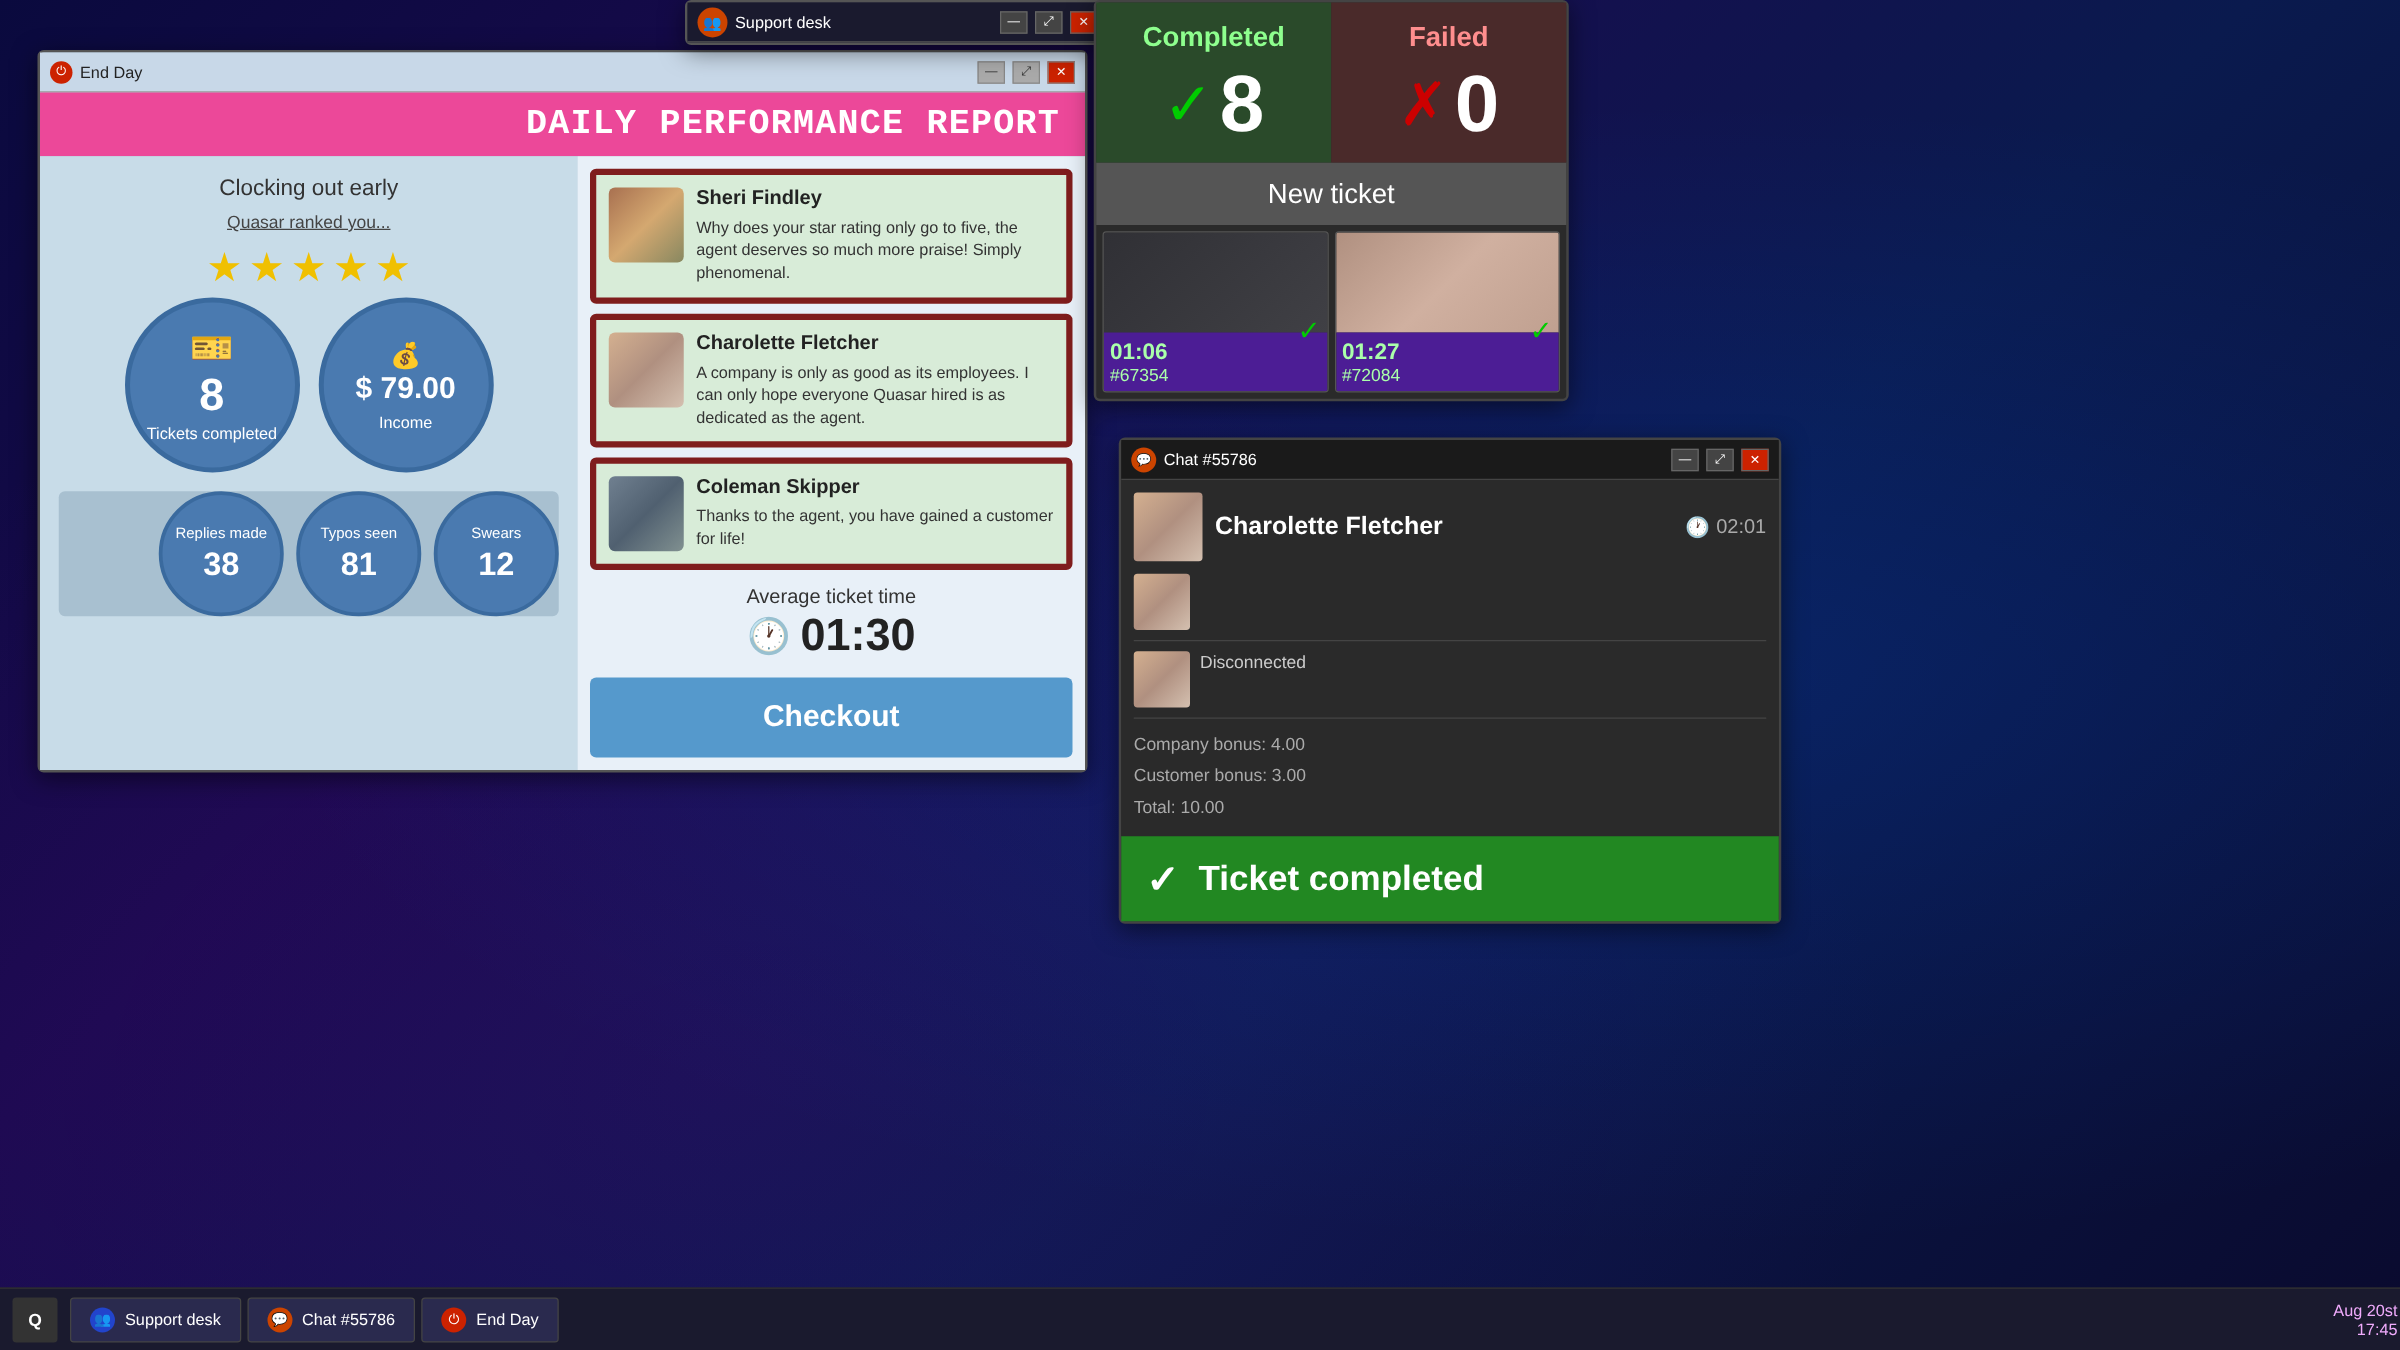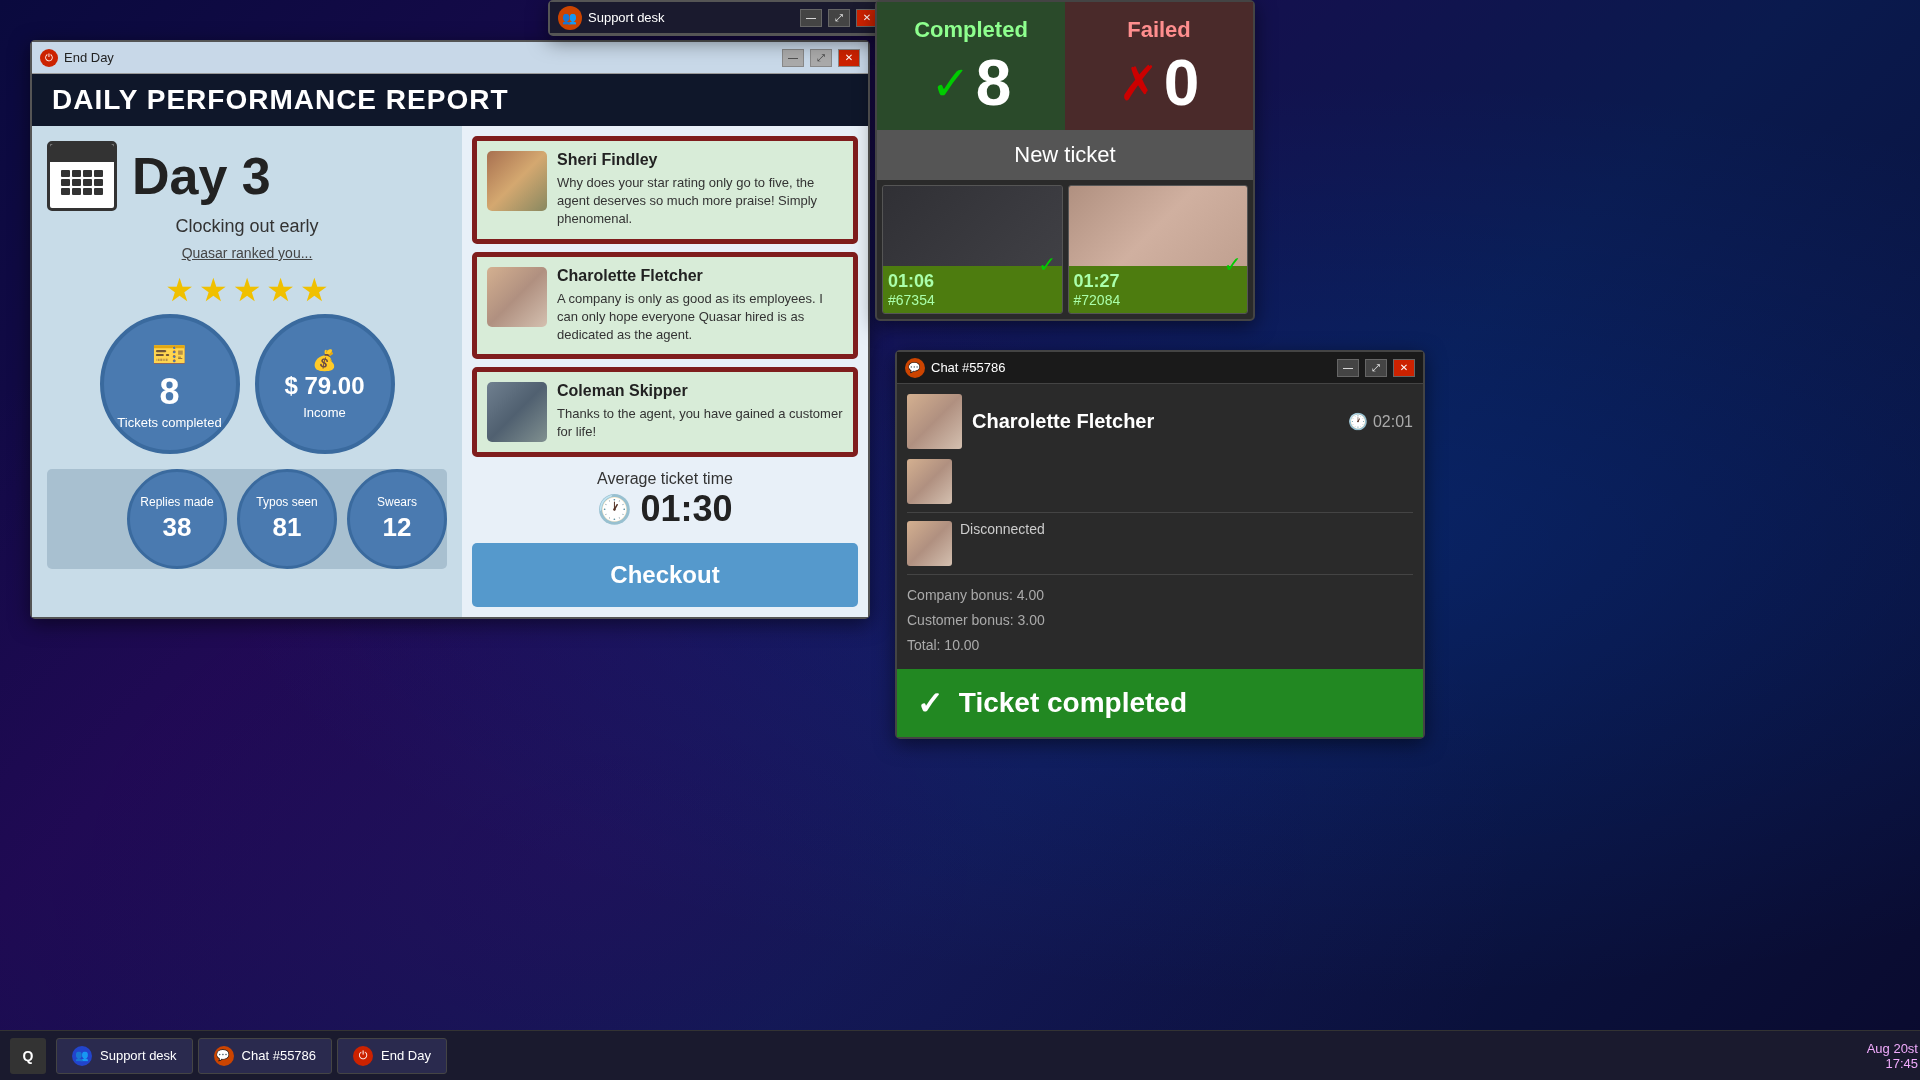--- a/index.html
+++ b/index.html
@@ -146,23 +146,24 @@
       align-items: center;
       justify-content: center;
       color: white;
       font-size: 10px;
     }
     .end-day-window .window-title { color: #222; }
     .end-day-window .window-btn { background: #aaa; border-color: #888; color: #333; }
     .end-day-window .window-btn.close { background: #cc2200; color: white; }
 
     .report-header {
-      background: #0f172a;
+      background: #ec4899;
       padding: 10px 20px;
-      text-align: left;
+      text-align: right;
+      font-family: Liberation Mono, monospace;
     }
     .report-header h1 {
       color: white;
       font-size: 28px;
       font-weight: bold;
       letter-spacing: 1px;
     }
 
     .report-body {
       display: flex;
@@ -452,21 +453,21 @@
       position: relative;
     }
     .ticket-avatar {
       width: 100%;
       height: 80px;
     }
     .ticket-avatar.dark { background: linear-gradient(135deg, #303035 0%, #404045 100%); }
     .ticket-avatar.glasses { background: linear-gradient(135deg, #b09080 0%, #d0b0a0 50%, #c0a090 100%); }
     .ticket-info {
       padding: 5px;
-      background: #4d7c0f;
+      background: #4c1d95;
     }
     .ticket-time {
       font-size: 18px;
       color: #aaffaa;
       font-weight: bold;
     }
     .ticket-id {
       font-size: 14px;
       color: #aaffaa;
     }
@@ -586,41 +587,20 @@
     <span class="window-title">End Day</span>
     <div class="window-btn">—</div>
     <div class="window-btn">⤢</div>
     <div class="window-btn close">✕</div>
   </div>
   <div class="report-header">
     <h1>DAILY PERFORMANCE REPORT</h1>
   </div>
   <div class="report-body">
     <div class="report-left">
-      <div class="day-section">
-        <div class="calendar-icon">
-          <div class="calendar-grid">
-            <span></span>
-              <span></span>
-              <span></span>
-              <span></span>
-            <span></span>
-              <span></span>
-              <span></span>
-              <span></span>
-            <span></span>
-              <span></span>
-              <span></span>
-              <span></span>
-          </div>
-        </div>
-        <div>
-          <div class="day-text">Day 3</div>
-        </div>
-      </div>
       <div class="day-subtitle">Clocking out early</div>
       <div class="quasar-label">Quasar ranked you...</div>
       <div class="stars-row">
         <span class="star">★</span>
         <span class="star">★</span>
         <span class="star">★</span>
         <span class="star">★</span>
         <span class="star">★</span>
       </div>
       <div class="stats-circles">

